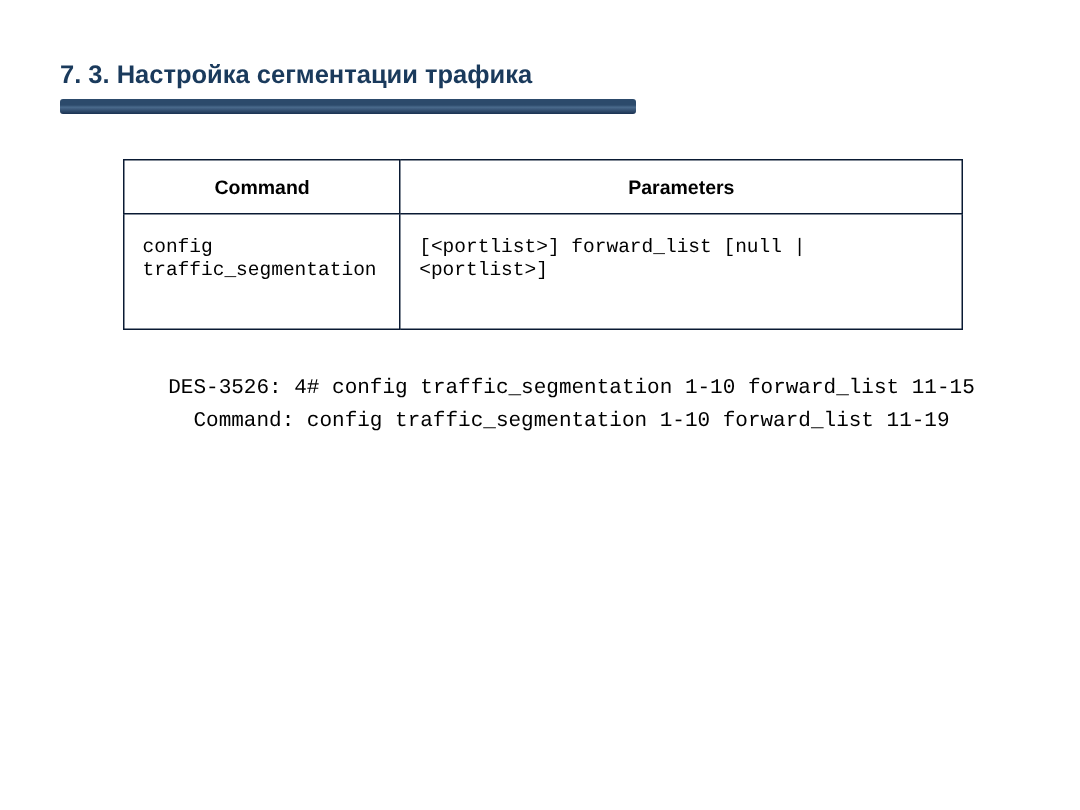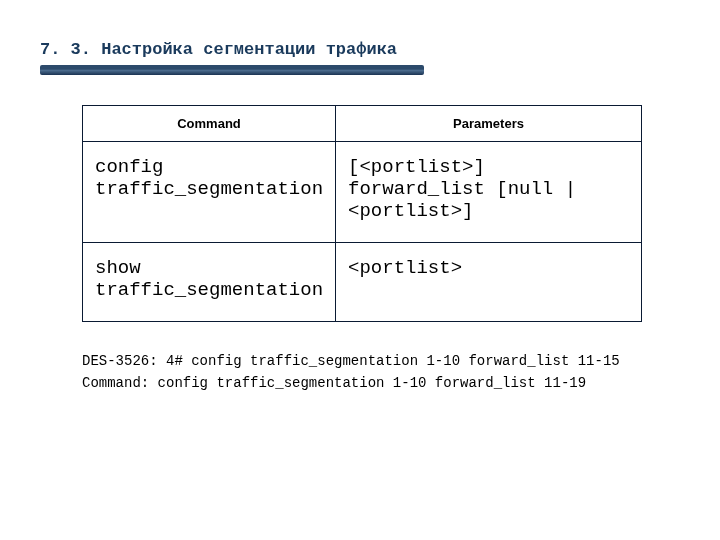--- a/index.html
+++ b/index.html
@@ -9,21 +9,20 @@
     background: #ffffff;
     width: 720px;
     height: 540px;
     overflow: hidden;
   }
   .page {
     padding: 40px 40px 0 40px;
   }
   .heading-wrap {
     margin-bottom: 30px;
-    font-family: Liberation Mono, monospace;
   }
   .heading {
     font-size: 17px;
     font-weight: bold;
     color: #1a3a5c;
     margin: 0 0 6px 0;
   }
   .heading-underline {
     height: 10px;
     background: linear-gradient(to bottom,
@@ -47,35 +46,35 @@
   }
   th {
     text-align: center;
     font-family: Verdana, Arial, sans-serif;
     font-weight: bold;
     font-size: 13px;
     color: #000;
   }
   td {
     font-family: "Courier New", monospace;
-    font-size: 19px;
+    font-size: 13px;
     color: #000;
     padding-top: 14px;
-    padding-bottom: 20px;
+    padding-bottom: 32px;
   }
   .col-cmd { width: 33%; }
   .col-param { width: 67%; }
   .code-block {
     margin: 0 0 0 42px;
     font-family: "Courier New", monospace;
     font-size: 14px;
     color: #000;
     line-height: 1.6;
   }
-  .code-line { white-space: pre; }
+  .code-line { white-space: pre; text-align: center; }
 </style>
 </head>
 <body>
 
 <div class="page">
 
   <div class="heading-wrap">
     <h2 class="heading">7. 3. Настройка сегментации трафика</h2>
     <div class="heading-underline"></div>
   </div>
@@ -87,25 +86,20 @@
           <th class="col-cmd">Command</th>
           <th class="col-param">Parameters</th>
         </tr>
       </thead>
       <tbody>
         <tr>
           <td>config
 traffic_segmentation</td>
           <td>[&lt;portlist&gt;] forward_list [null | &lt;portlist&gt;]</td>
         </tr>
-        <tr>
-          <td>show
-traffic_segmentation</td>
-          <td>&lt;portlist&gt;</td>
-        </tr>
       </tbody>
     </table>
   </div>
 
   <div class="code-block">
     <div class="code-line">DES-3526: 4# config traffic_segmentation 1-10 forward_list 11-15</div>
     <div class="code-line">Command: config traffic_segmentation 1-10 forward_list 11-19</div>
     <div class="code-line"></div>
   </div>
 

